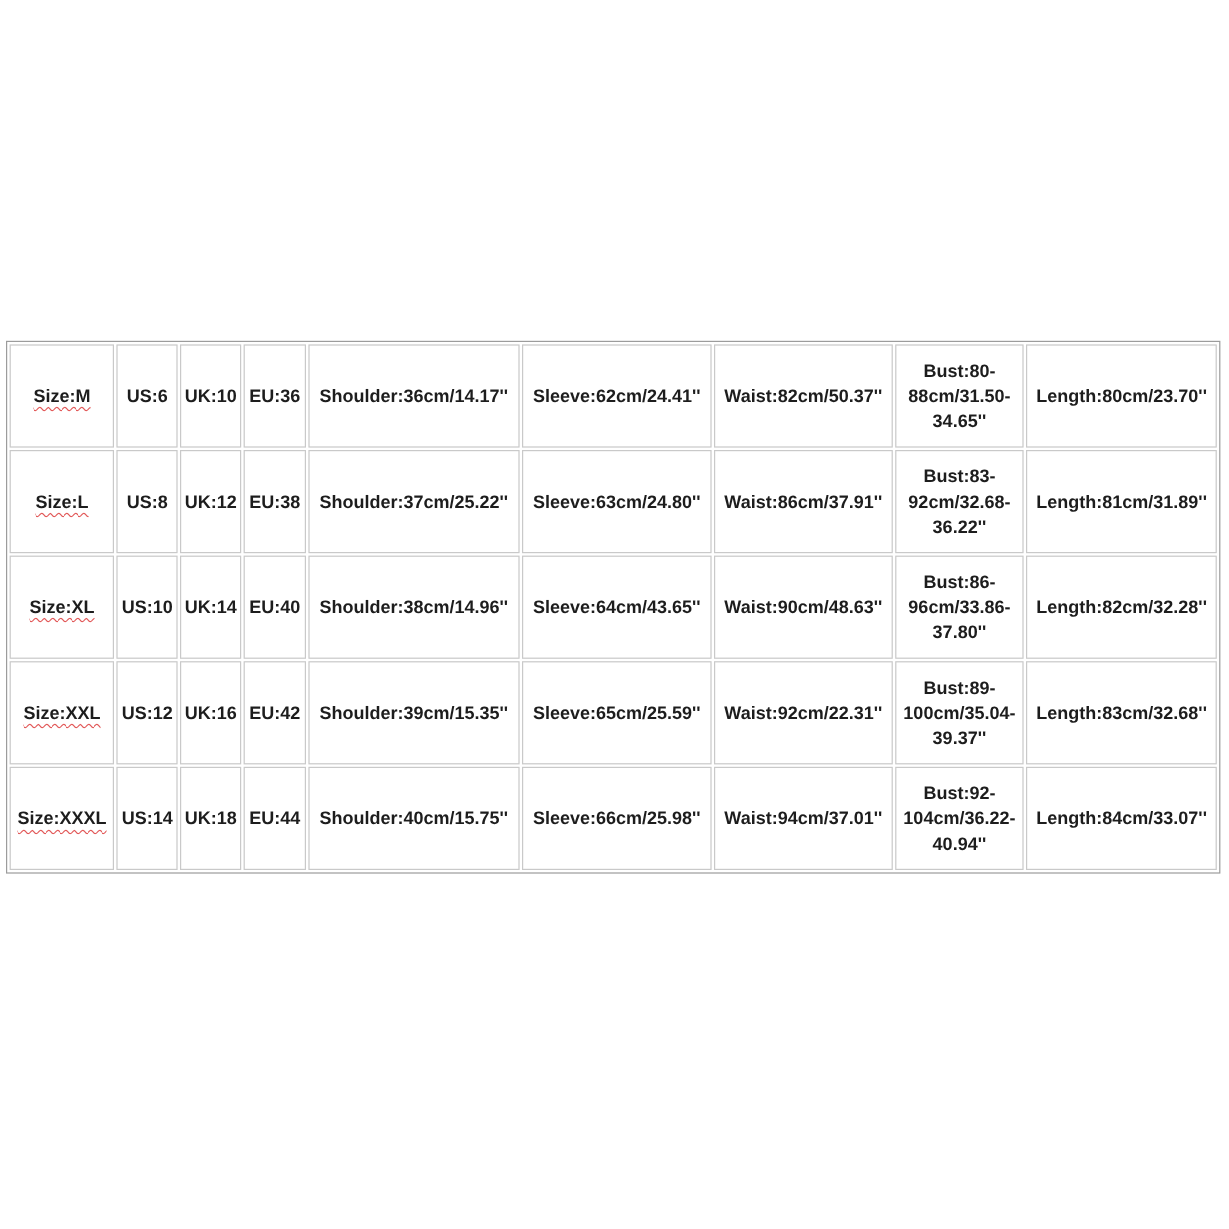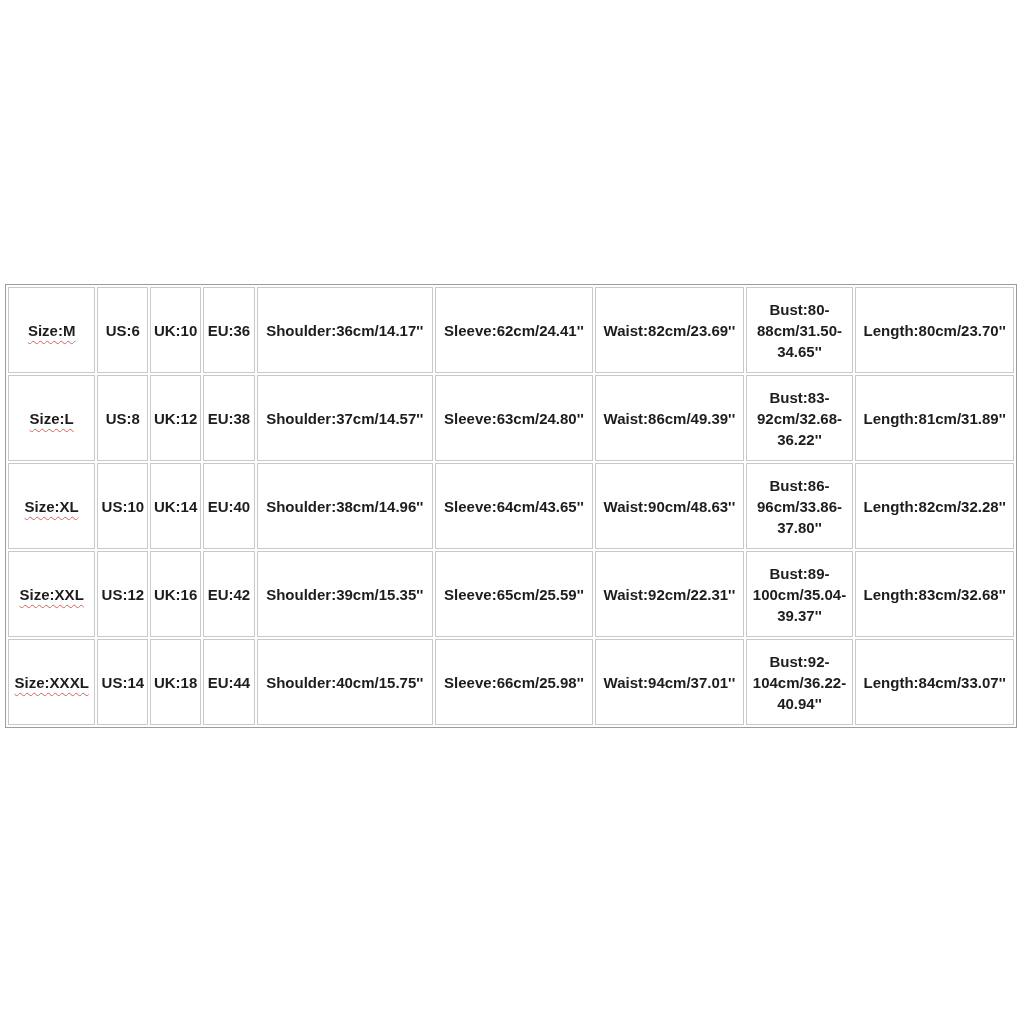--- a/index.html
+++ b/index.html
@@ -68,32 +68,32 @@
         <col style="width: 156px;">
       </colgroup>
     <tbody>
         <tr>
           <td class="cell-size nowrap"><span class="squiggle">Size:M</span></td>
           <td class="cell-us nowrap"><span>US:6</span></td>
           <td class="cell-uk nowrap"><span>UK:10</span></td>
           <td class="cell-eu nowrap"><span>EU:36</span></td>
           <td class="cell-shoulder nowrap"><span>Shoulder:36cm/14.17''</span></td>
           <td class="cell-sleeve nowrap"><span>Sleeve:62cm/24.41''</span></td>
-          <td class="cell-waist nowrap"><span>Waist:82cm/23.69''</span></td>
+          <td class="cell-waist nowrap"><span>Waist:82cm/50.37''</span></td>
           <td class="cell-bust"><span>Bust:80-88cm/31.50-34.65''</span></td>
           <td class="cell-length nowrap"><span>Length:80cm/23.70''</span></td>
         </tr>
         <tr>
           <td class="cell-size nowrap"><span class="squiggle">Size:L</span></td>
           <td class="cell-us nowrap"><span>US:8</span></td>
           <td class="cell-uk nowrap"><span>UK:12</span></td>
           <td class="cell-eu nowrap"><span>EU:38</span></td>
-          <td class="cell-shoulder nowrap"><span>Shoulder:37cm/14.57''</span></td>
+          <td class="cell-shoulder nowrap"><span>Shoulder:37cm/25.22''</span></td>
           <td class="cell-sleeve nowrap"><span>Sleeve:63cm/24.80''</span></td>
-          <td class="cell-waist nowrap"><span>Waist:86cm/49.39''</span></td>
+          <td class="cell-waist nowrap"><span>Waist:86cm/37.91''</span></td>
           <td class="cell-bust"><span>Bust:83-92cm/32.68-36.22''</span></td>
           <td class="cell-length nowrap"><span>Length:81cm/31.89''</span></td>
         </tr>
         <tr>
           <td class="cell-size nowrap"><span class="squiggle">Size:XL</span></td>
           <td class="cell-us nowrap"><span>US:10</span></td>
           <td class="cell-uk nowrap"><span>UK:14</span></td>
           <td class="cell-eu nowrap"><span>EU:40</span></td>
           <td class="cell-shoulder nowrap"><span>Shoulder:38cm/14.96''</span></td>
           <td class="cell-sleeve nowrap"><span>Sleeve:64cm/43.65''</span></td>

